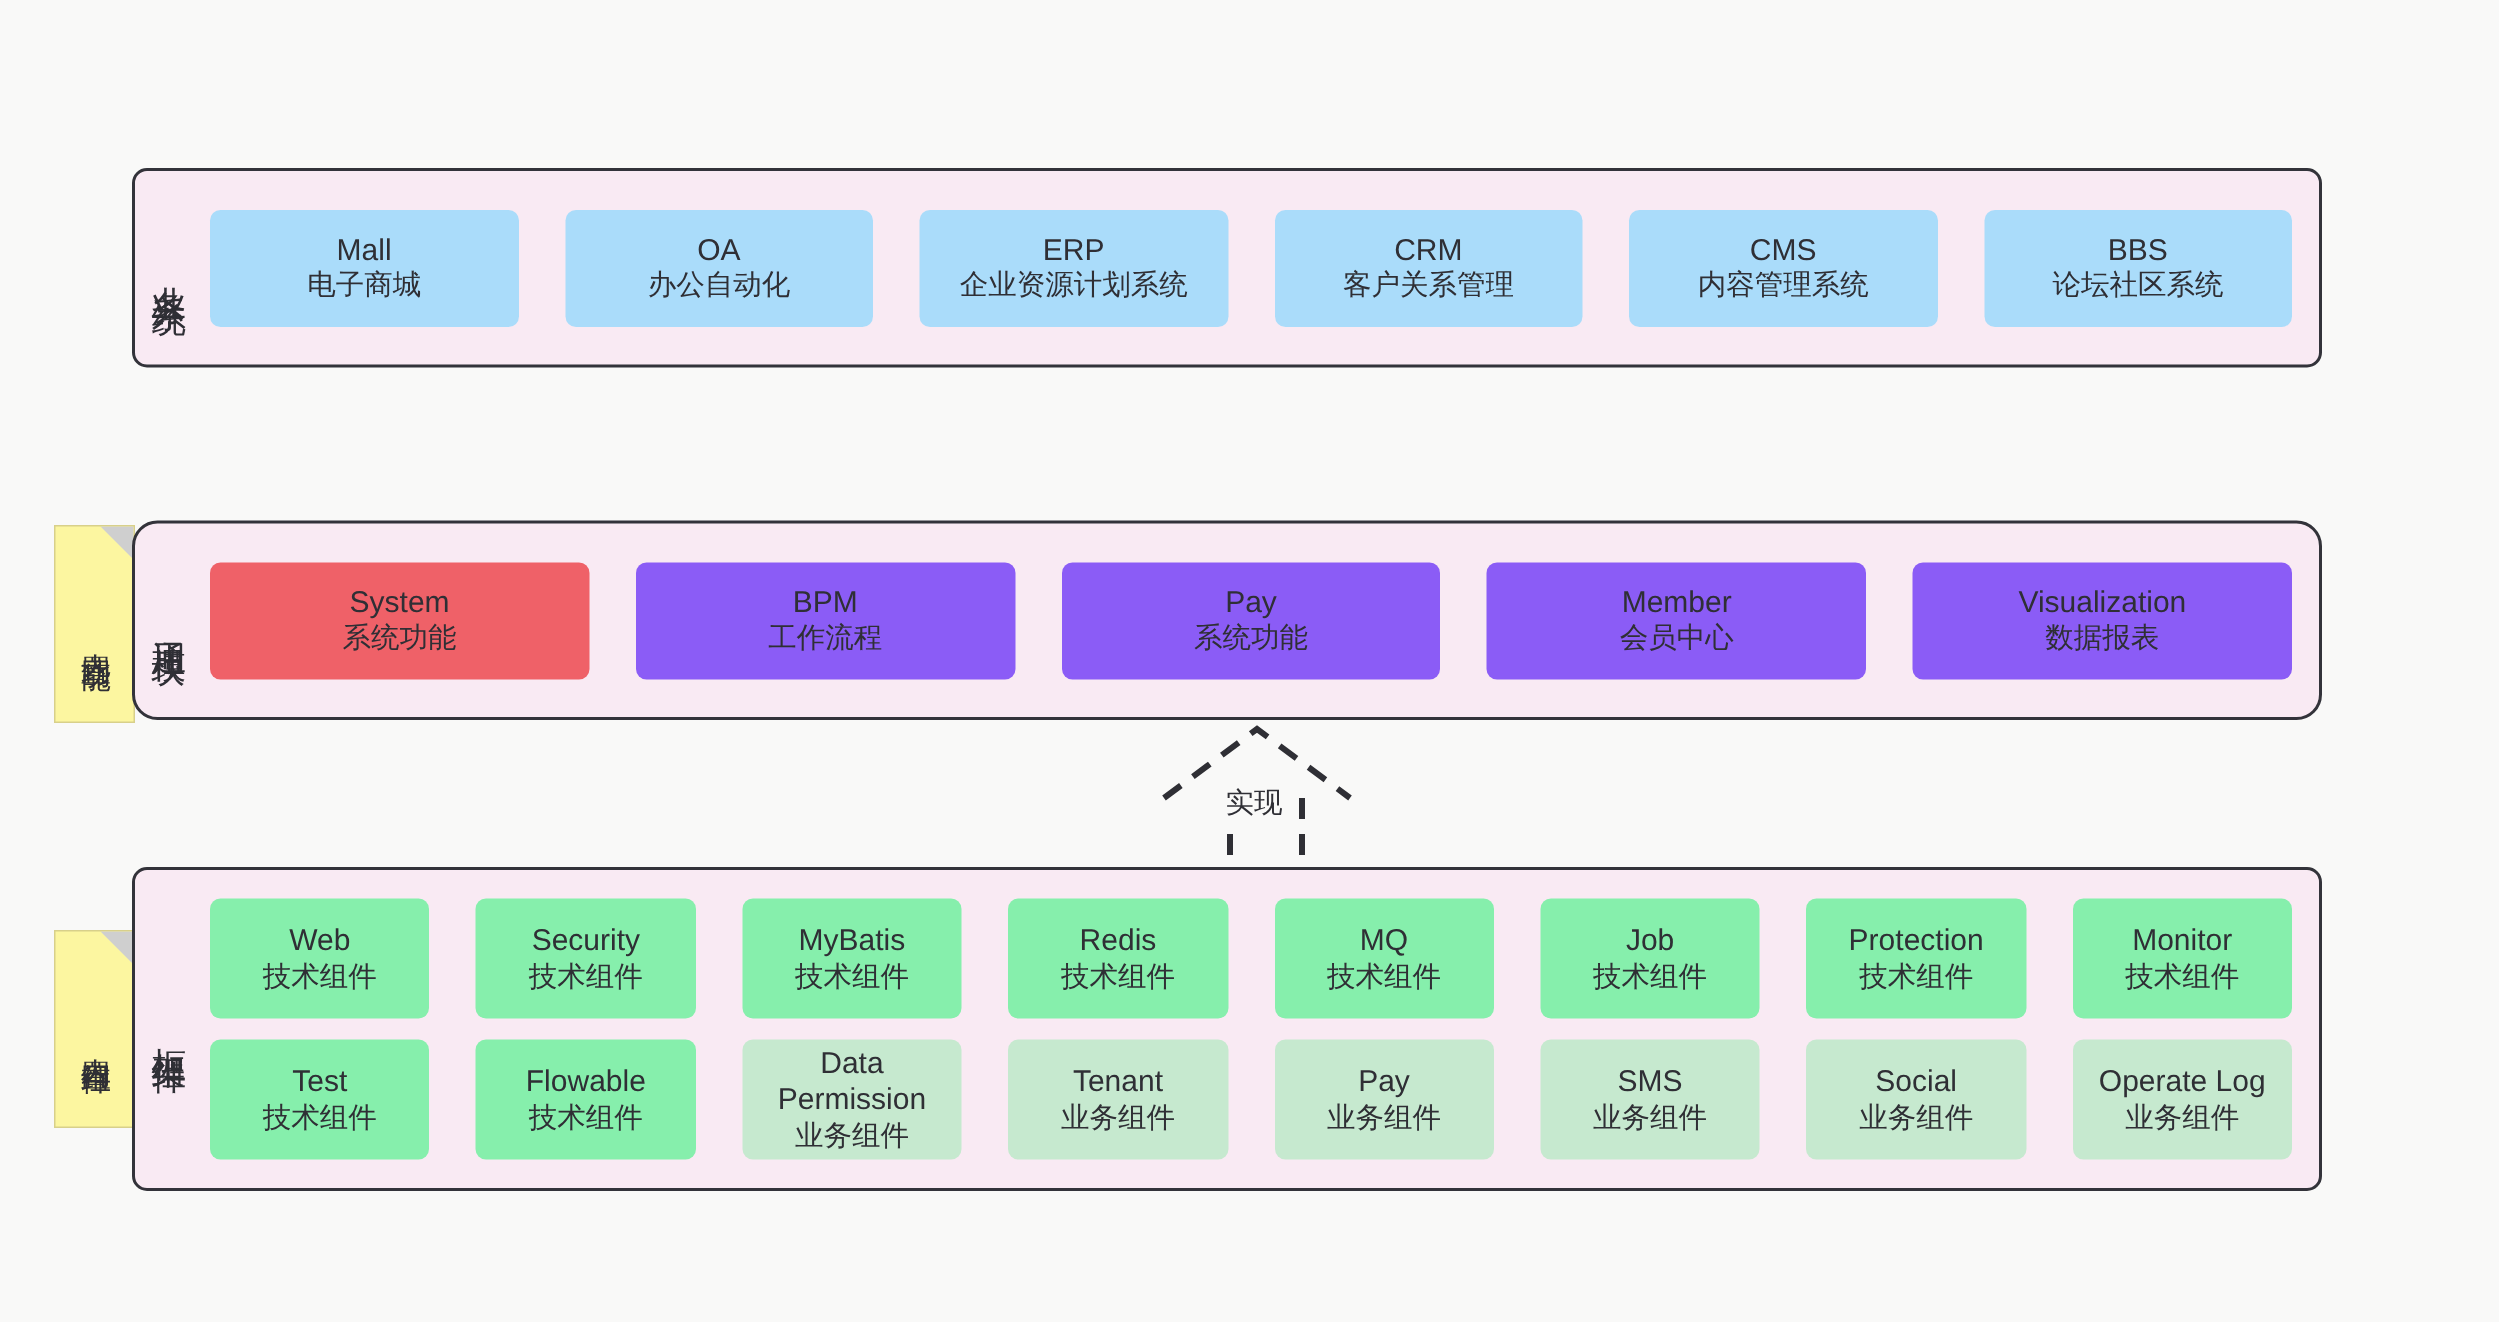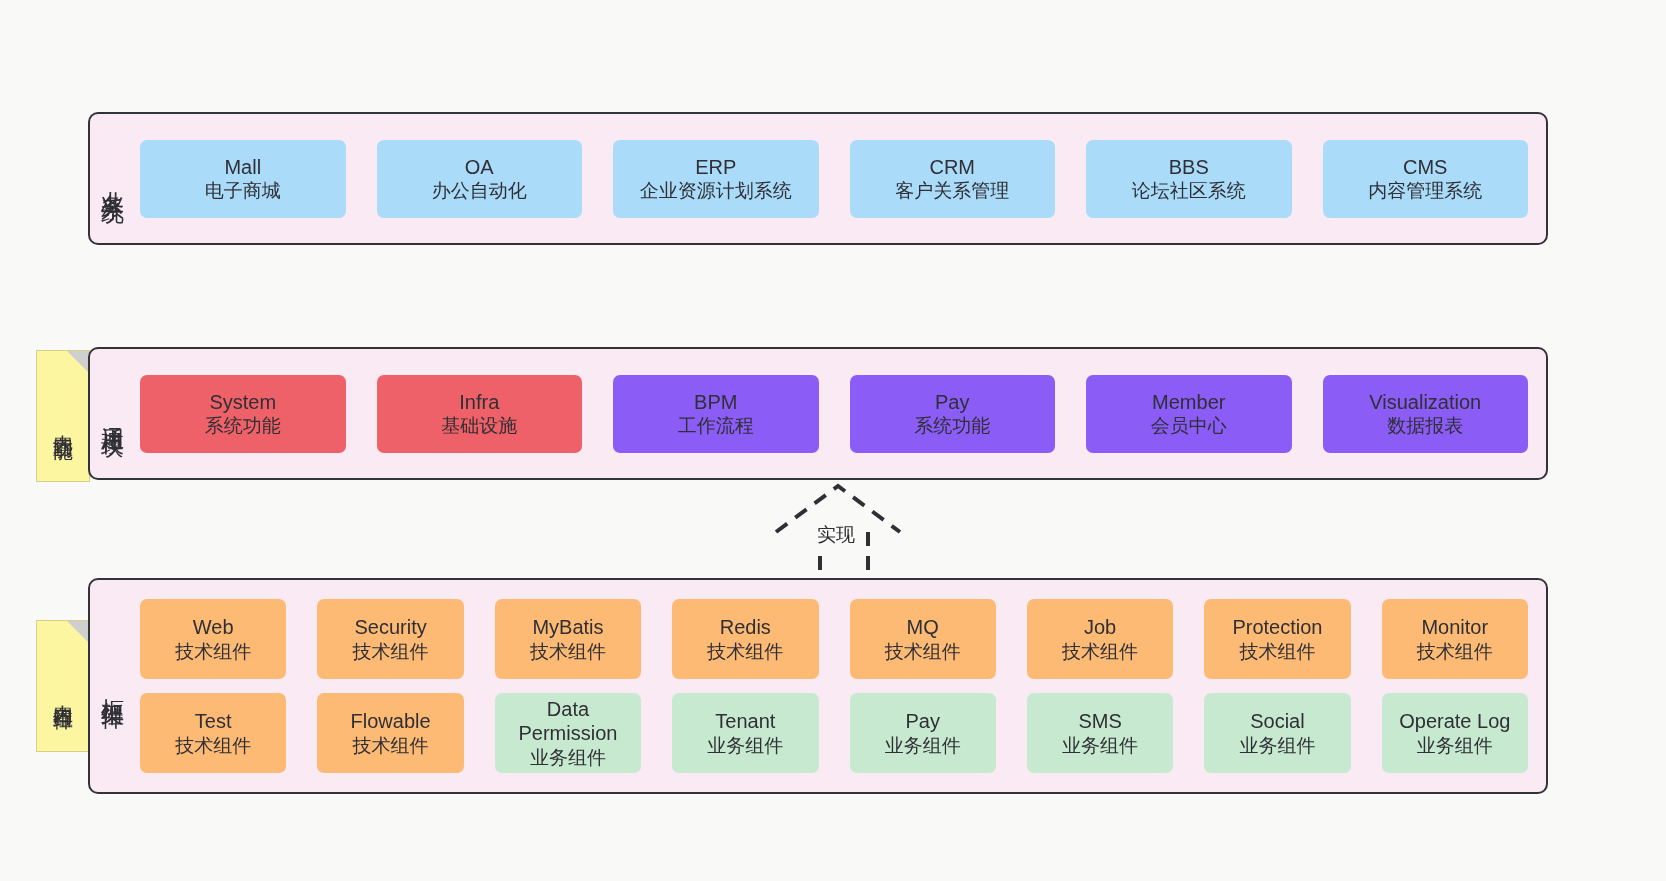--- a/index.html
+++ b/index.html
@@ -74,29 +74,29 @@
     line-height: 1.22;
     box-sizing: border-box;
     padding: 4px 6px;
   }
   .node .n-name { font-size: 20px; }
   .node .n-sub  { font-size: 19px; }
 
   .blue        { background: #aadcfa; }
   .red         { background: #ef6168; }
   .pink        { background: #8b5cf6; }
-  .green       { background: #fdba74; }
+  .green       { background: #86efac; }
   .greenlight  { background: #c6e9cf; }
 
   
   #layer1 { left: 88px; top: 112px; width: 1460px; height: 133px; }
   #layer1 .node { height: 78px; }
 
   
-  #layer2 { left: 88px; top: 347px; width: 1460px; height: 133px; }
+  #layer2 { left: 88px; top: 347px; width: 1460px; height: 133px; border-radius: 17px; }
   #layer2 .node { height: 78px; }
 
   
   #layer3 { left: 88px; top: 578px; width: 1460px; height: 216px; }
   #layer3 .node { height: 80px; }
 
   
   .note {
     position: absolute;
     width: 54px;
@@ -171,27 +171,27 @@
           <div class="n-name">ERP</div>
           <div class="n-sub">企业资源计划系统</div>
         </div>
 
         <div class="node blue">
           <div class="n-name">CRM</div>
           <div class="n-sub">客户关系管理</div>
         </div>
 
         <div class="node blue">
+          <div class="n-name">CMS</div>
+          <div class="n-sub">内容管理系统</div>
+        </div>
+
+        <div class="node blue">
           <div class="n-name">BBS</div>
           <div class="n-sub">论坛社区系统</div>
-        </div>
-
-        <div class="node blue">
-          <div class="n-name">CMS</div>
-          <div class="n-sub">内容管理系统</div>
         </div>
 
       </div>
     </div>
   </div>
 
 
   <div class="note" id="note1">
     <span class="fold"></span>
     <span>内置功能</span>
@@ -200,24 +200,20 @@
   <div class="layer" id="layer2">
     <div class="layer-title">通用模块</div>
     <div class="layer-body">
       <div class="row">
 
         <div class="node red">
           <div class="n-name">System</div>
           <div class="n-sub">系统功能</div>
         </div>
 
-        <div class="node red">
-          <div class="n-name">Infra</div>
-          <div class="n-sub">基础设施</div>
-        </div>
 
         <div class="node pink">
           <div class="n-name">BPM</div>
           <div class="n-sub">工作流程</div>
         </div>
 
         <div class="node pink">
           <div class="n-name">Pay</div>
           <div class="n-sub">系统功能</div>
         </div>

